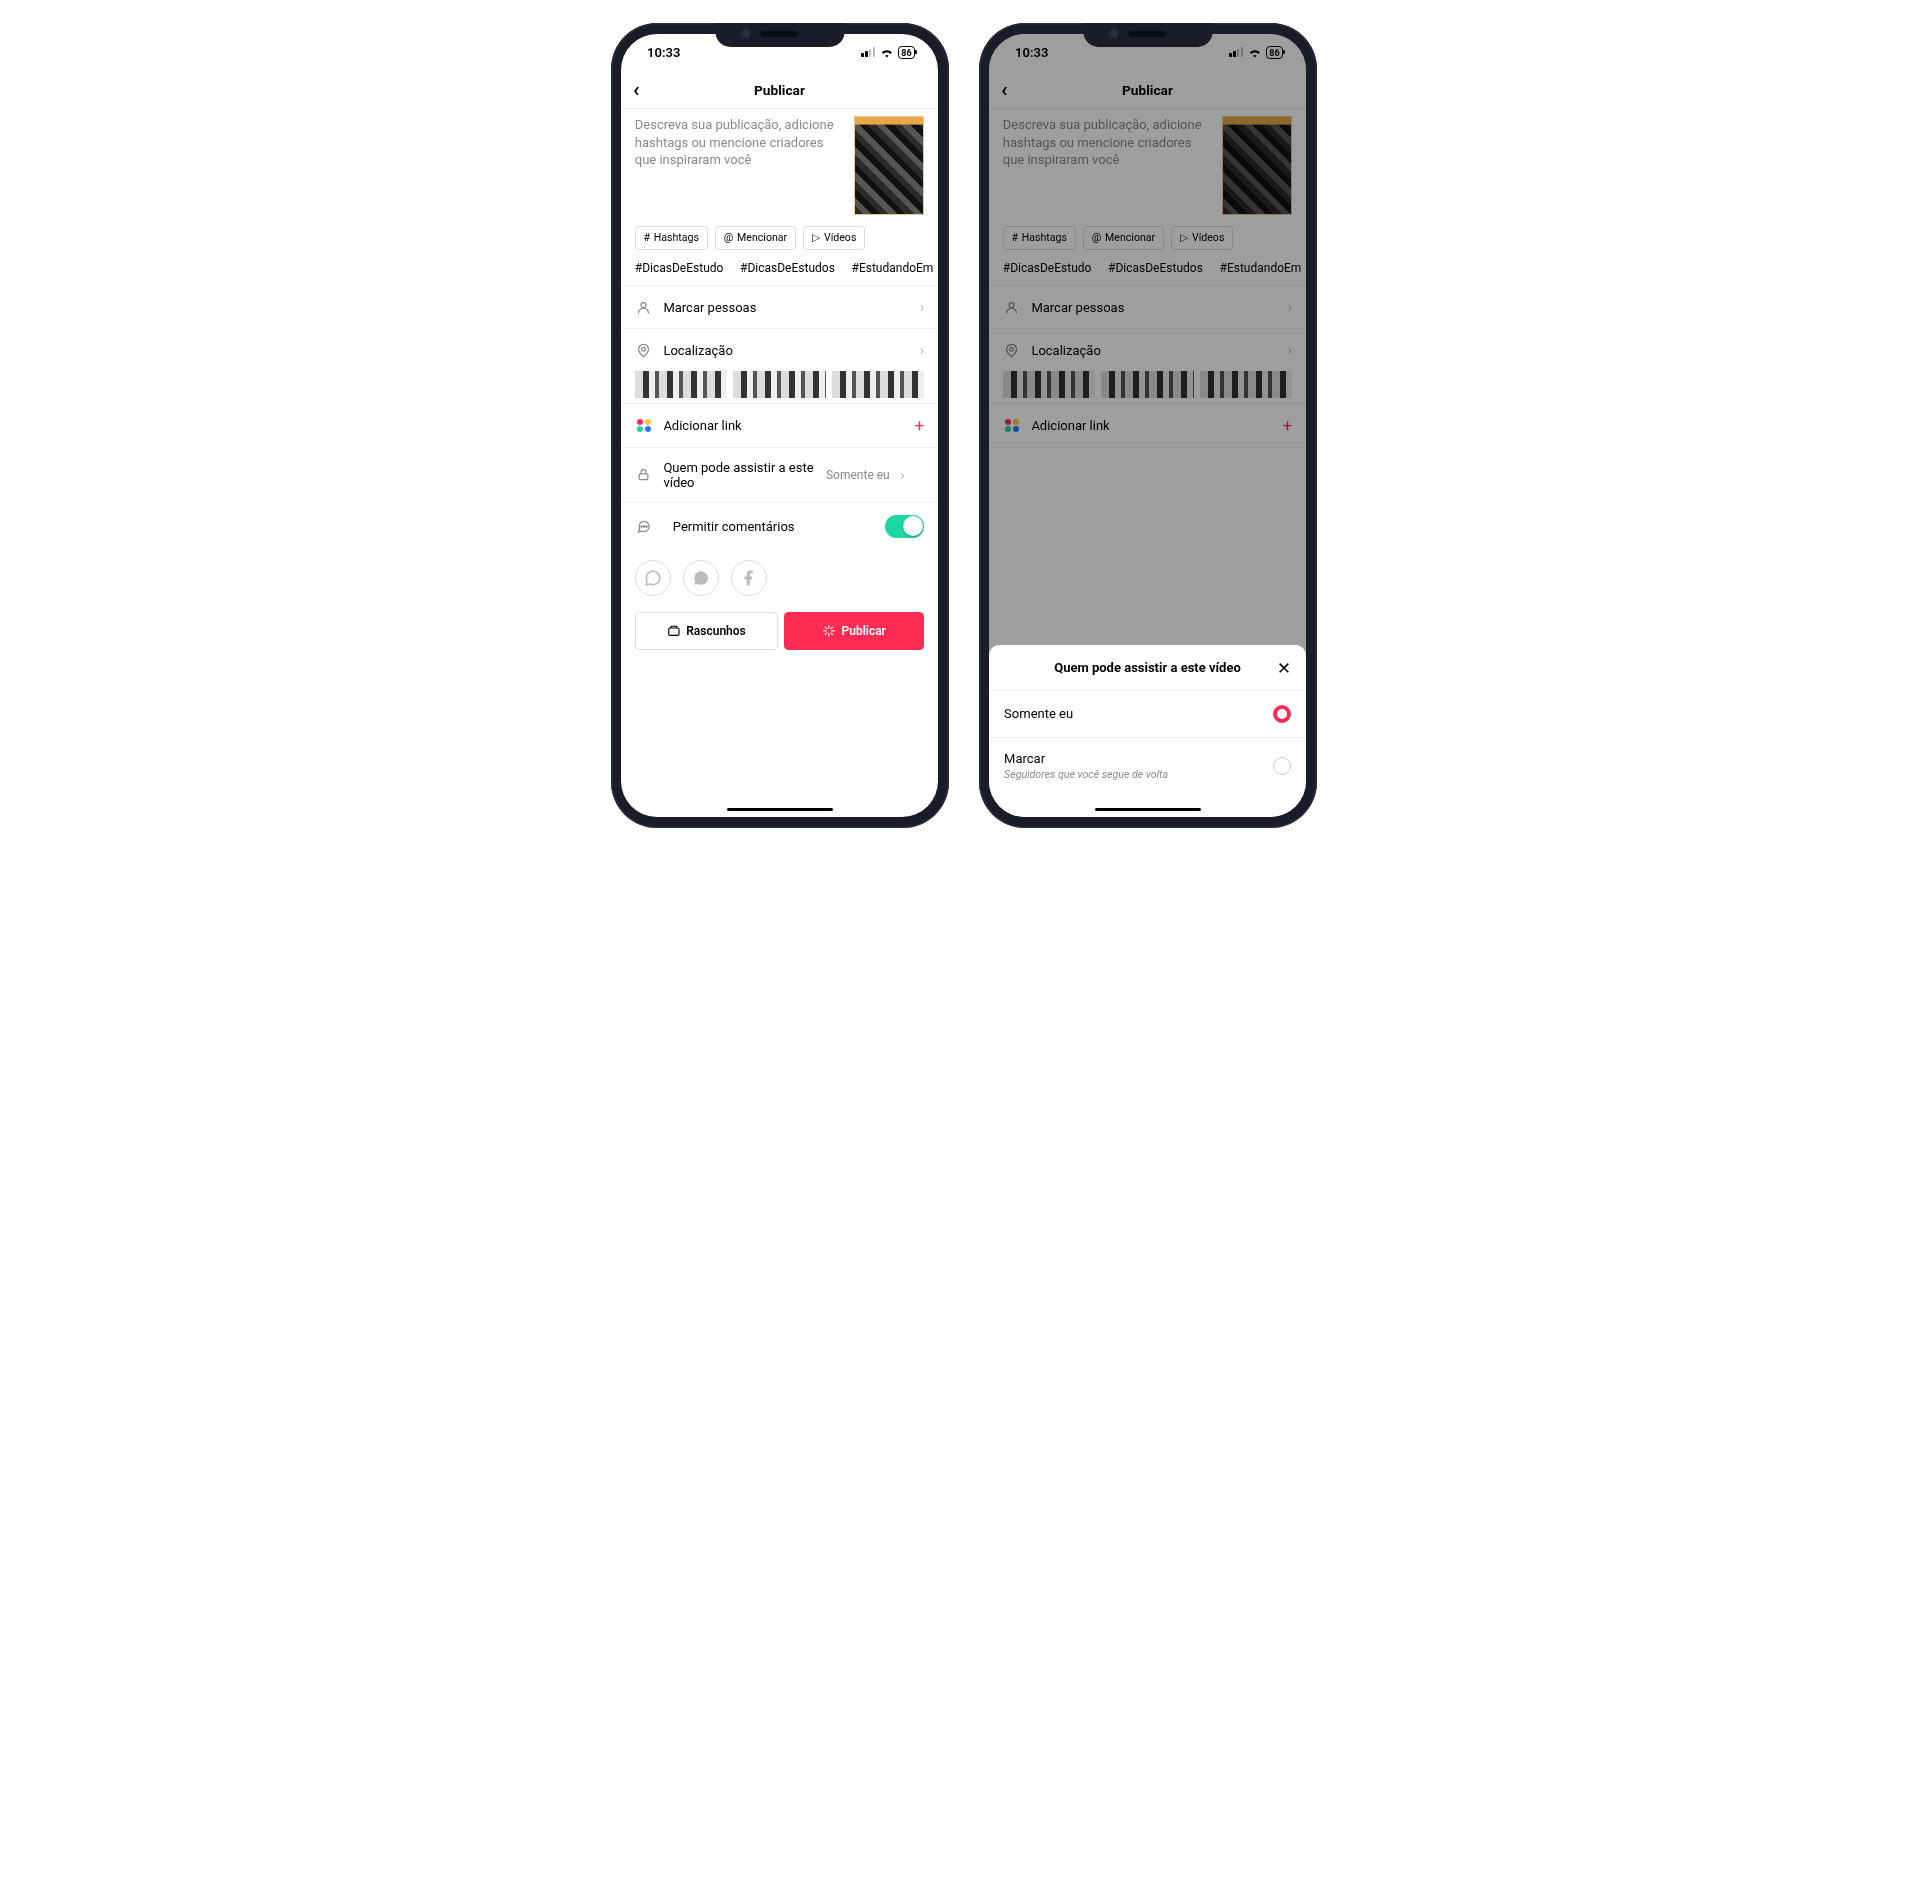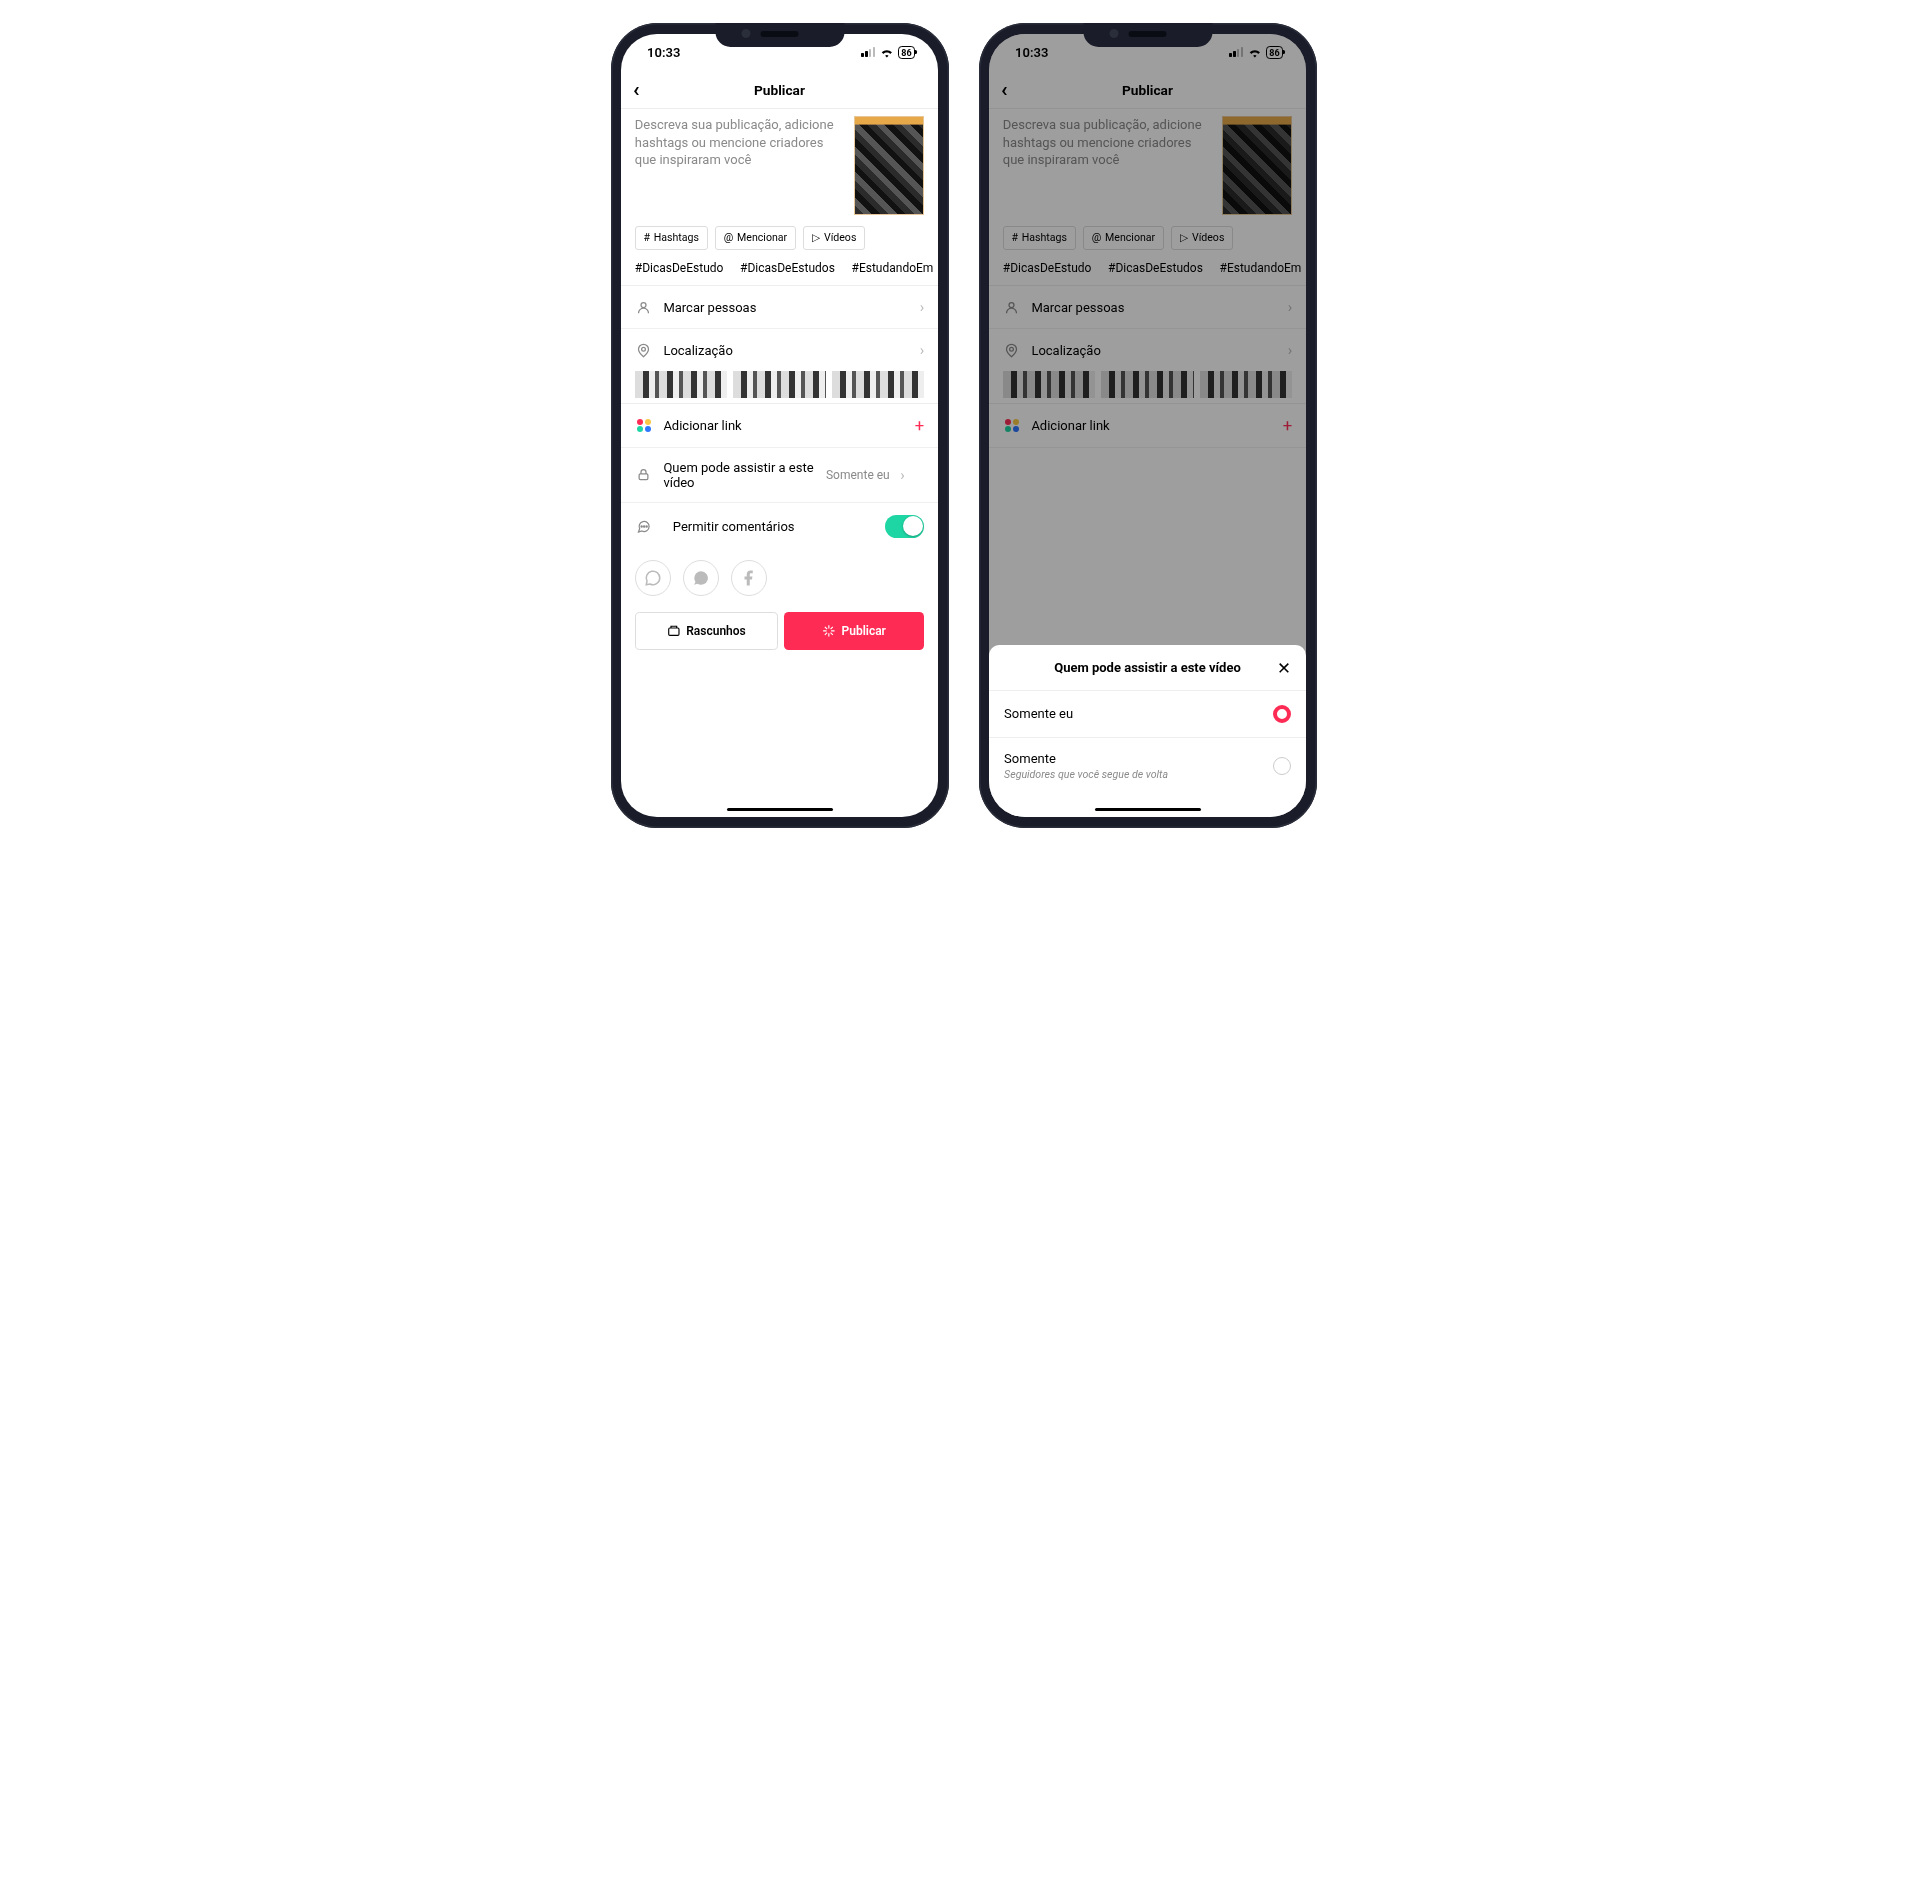--- a/index.html
+++ b/index.html
@@ -454,21 +454,21 @@
         <span class="sheet-close">✕</span>
       </div>
       <div class="option">
         <div class="olabel">
             <div class="main">Somente eu</div>
           </div>
         <div class="radio sel"></div>
       </div>
       <div class="option">
         <div class="olabel">
-          <div class="main">Somente</div>
+          <div class="main">Marcar</div>
           <div class="sub">Seguidores que você segue de volta</div>
         </div>
         <div class="radio"></div>
       </div>
     </div>
 
     <div class="home-indicator"></div>
   </div>
 </div>
 

